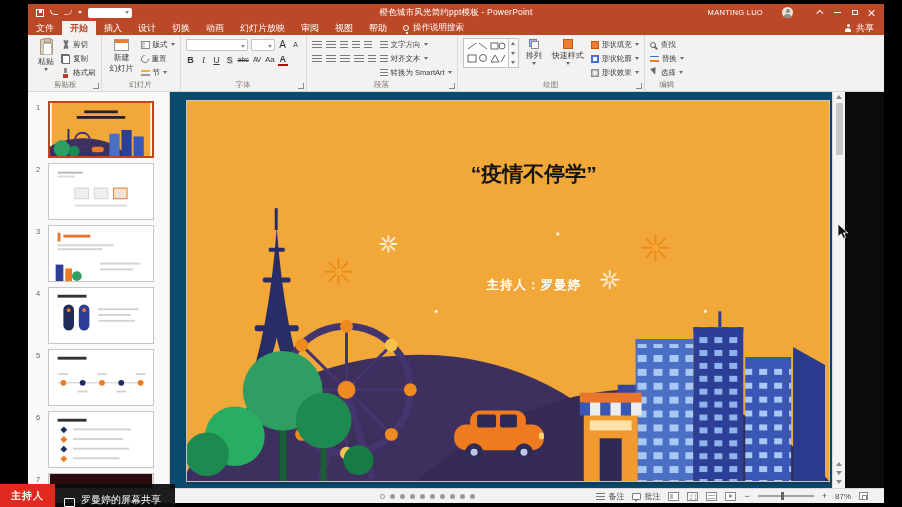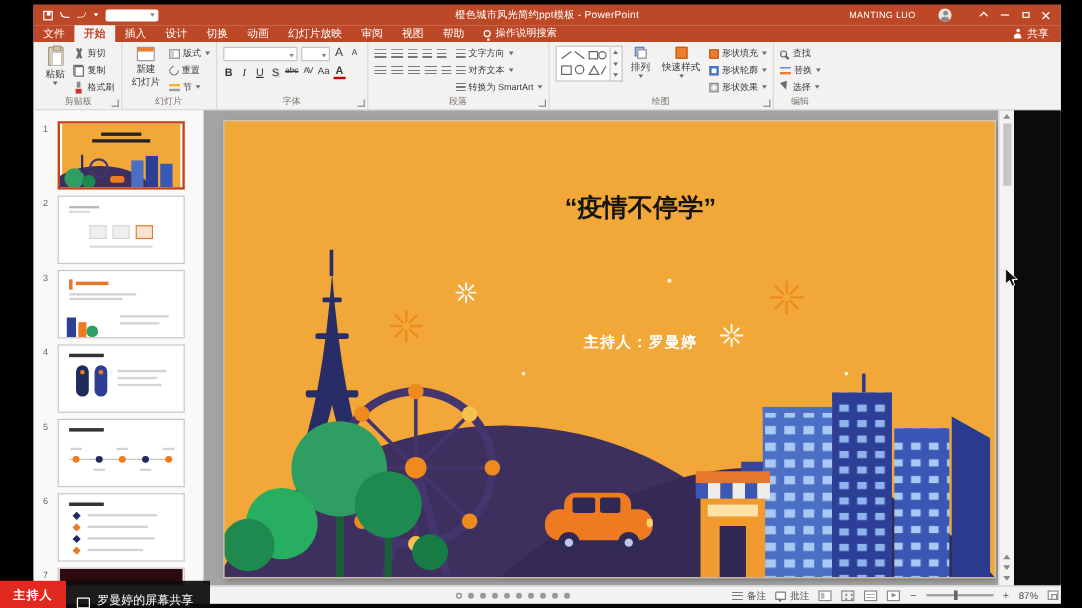--- a/index.html
+++ b/index.html
@@ -107,39 +107,39 @@
 .ic-select{width:8px;height:9px;position:relative}
 .ic-select::before{content:"";position:absolute;left:1px;top:0;border-left:3.5px solid transparent;border-right:3.5px solid transparent;border-top:7px solid #6b6b6b;transform:rotate(-18deg)}
 
 
 .thumbs{position:absolute;left:0;top:88px;width:142px;height:396px;background:#FAF9F8;border-right:1px solid #D8D5D2;overflow:hidden;padding-top:9px}
 .trow{display:flex;margin-bottom:5px;height:57px}
 .tnum{width:20px;text-align:center;font-size:7.5px;color:#666;padding-top:2px}
 .tbox{width:106px;height:57px;background:#fff;border:1px solid #C8C6C4;position:relative;overflow:hidden}
 .trow.sel .tbox{border:2px solid #C0451F}
 .tbox svg{display:block;width:100%;height:100%}
-.canvas{position:absolute;left:142px;top:88px;width:712px;height:396px;background:#a3a3a3}
+.canvas{position:absolute;left:142px;top:88px;width:712px;height:396px;background:#0c4a6e}
 .slide{position:absolute;left:17px;top:9px;width:642px;height:380px;background:#F2A838;box-shadow:0 0 0 1px #C9C6C2,1px 2px 5px rgba(0,0,0,.3);overflow:hidden}
 .slide svg.art{position:absolute;left:0;top:0;width:100%;height:100%}
 .sl-title{position:absolute;left:22%;width:64%;top:58px;text-align:center;color:#141414;font-weight:bold;font-size:21px;line-height:1.4}
 .sl-presenter{position:absolute;left:22%;width:64%;top:176px;text-align:center;color:#fff;font-size:12.5px;font-weight:bold;letter-spacing:1px}
 .sl-date{position:absolute;left:22%;width:64%;top:197px;text-align:center;color:#fff;font-size:10.5px}
 .vscroll{position:absolute;left:804px;top:88px;width:13px;height:396px;background:#F4F3F2;border-left:1px solid #DDDBD9;display:flex;flex-direction:column;align-items:center}
 .vs-thumb{width:7px;height:52px;background:#C9C7C5;margin-top:4px;border-radius:1px}
 .vs-bot{margin-top:auto;display:flex;flex-direction:column;gap:5px;align-items:center;margin-bottom:4px}
 .cd{width:0;height:0;border-left:3px solid transparent;border-right:3px solid transparent;border-top:4px solid #8a8a8a}
 .cu2{width:0;height:0;border-left:3px solid transparent;border-right:3px solid transparent;border-bottom:4px solid #8a8a8a}
 .dead{position:absolute;left:817px;top:88px;width:39px;height:396px;background:#0B0B0B}
 
 
 .statusbar{position:absolute;left:0;top:484px;width:100%;height:15px;background:#F3F2F1;border-top:1px solid #D8D5D2;display:flex;align-items:center;font-size:8px;color:#4a4a4a}
 .dots{position:absolute;left:352px;top:5px;display:flex;gap:5px}
 .dot{width:5px;height:5px;border-radius:50%;background:#9A9A9A}
 .dot.active{background:#fff;border:1px solid #8a8a8a}
-.sb-right{margin-left:auto;display:flex;align-items:center;gap:8px;padding-right:2px}
+.sb-right{margin-left:auto;display:flex;align-items:center;gap:8px;padding-right:16px}
 .sb-item{display:flex;align-items:center;gap:3px}
 .ic-notes{width:9px;height:7px;background:repeating-linear-gradient(to bottom,#7a7a7a 0 1px,transparent 1px 3px)}
 .ic-comment{width:9px;height:7px;border:1px solid #7a7a7a;border-radius:1px;position:relative;background:#fff}
 .ic-comment::after{content:"";position:absolute;left:1px;bottom:-3px;border-left:2px solid transparent;border-right:2px solid transparent;border-top:3px solid #7a7a7a}
 .vi{width:11px;height:9px;border:1px solid #8a8a8a;background:#fff;position:relative}
 .vi-normal::before{content:"";position:absolute;left:1px;top:1px;width:3px;height:5px;background:#bbb}
 .vi-sorter{background:radial-gradient(#8a8a8a 32%,transparent 33%) 1px 1px/4.5px 3.5px}
 .vi-read::before{content:"";position:absolute;left:1px;top:2px;right:1px;height:4px;background:repeating-linear-gradient(to bottom,#aaa 0 1px,transparent 1px 2.5px)}
 .vi-show::before{content:"";position:absolute;left:3px;top:1.5px;border-top:2.5px solid transparent;border-bottom:2.5px solid transparent;border-left:4px solid #8a8a8a}
 .zbtn{font-size:9px;line-height:9px;color:#555}

